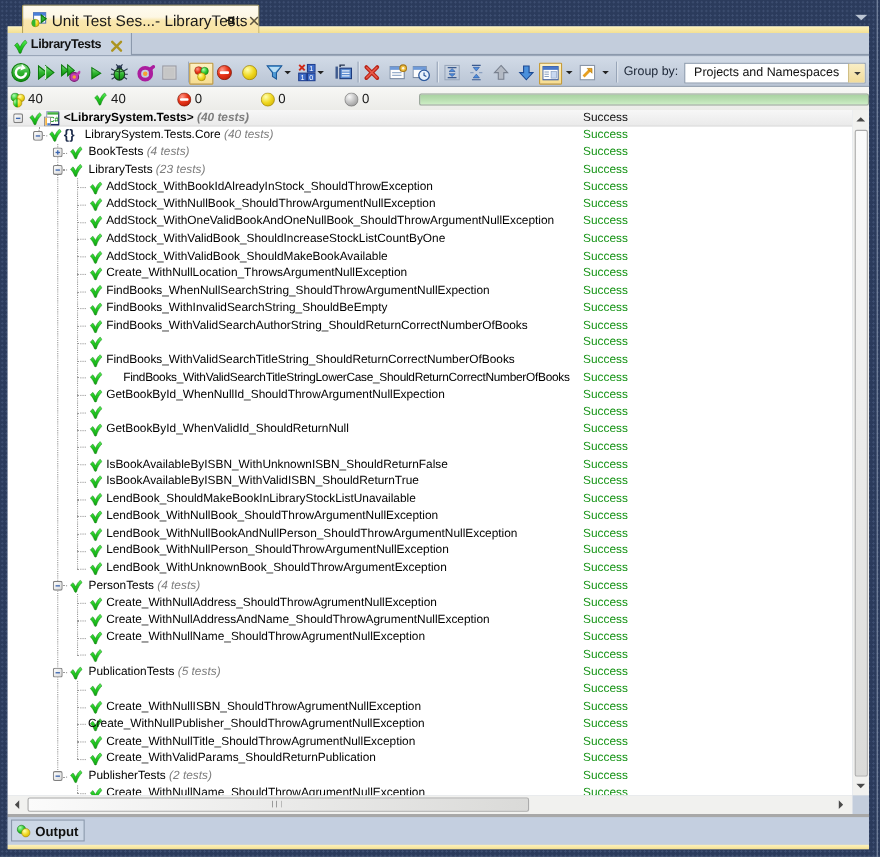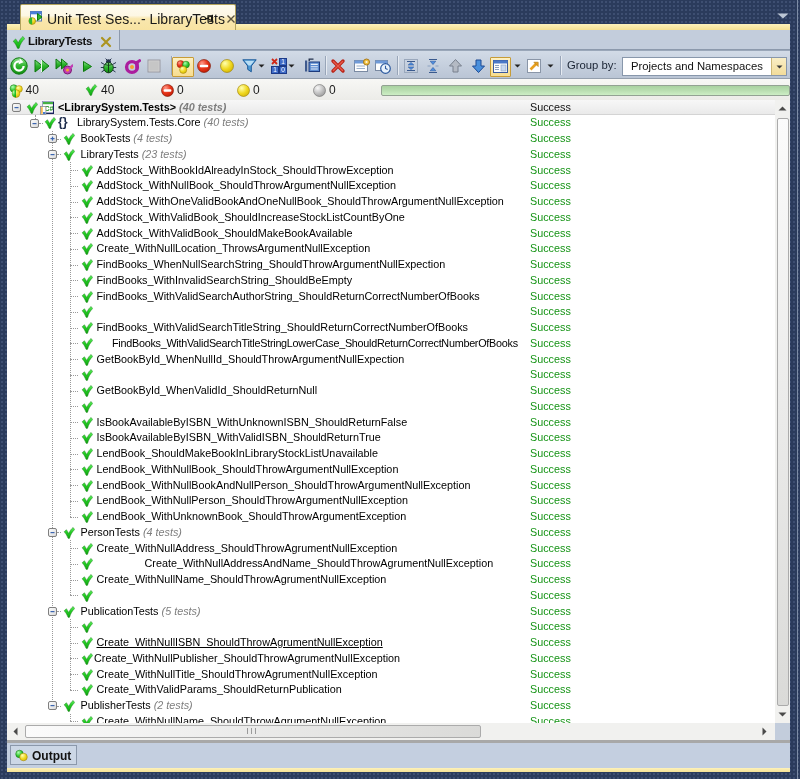--- a/index.html
+++ b/index.html
@@ -666,21 +666,21 @@
           <svg class="ck" style="left:73.5px" width="12" height="12" viewBox="0 0 12 12">
             <use href="#chk"></use>
           </svg>
           <span class="lab" style="left:89.5px;">Create_WithNullAddress_ShouldThrowAgrumentNullException</span>
           <span class="suc" style="left:523px">Success</span>
         </div>
         <div class="row" style="top:456.75px">
           <svg class="ck" style="left:73.5px" width="12" height="12" viewBox="0 0 12 12">
             <use href="#chk"></use>
           </svg>
-          <span class="lab" style="left:89.5px;margin-left:48px;">Create_WithNullAddressAndName_ShouldThrowAgrumentNullException</span>
+          <span class="lab" style="left:89.5px;">Create_WithNullAddressAndName_ShouldThrowAgrumentNullException</span>
           <span class="suc" style="left:523px">Success</span>
         </div>
         <div class="row" style="top:472.5px">
           <svg class="ck" style="left:73.5px" width="12" height="12" viewBox="0 0 12 12">
             <use href="#chk"></use>
           </svg>
           <span class="lab" style="left:89.5px;">Create_WithNullName_ShouldThrowAgrumentNullException</span>
           <span class="suc" style="left:523px">Success</span>
         </div>
         <div class="row" style="top:488.25px">
@@ -705,28 +705,28 @@
         <div class="row" style="top:519.75px">
           <svg class="ck" style="left:73.5px" width="12" height="12" viewBox="0 0 12 12">
             <use href="#chk"></use>
           </svg>
           <span class="suc" style="left:523px">Success</span>
         </div>
         <div class="row" style="top:535.5px">
           <svg class="ck" style="left:73.5px" width="12" height="12" viewBox="0 0 12 12">
             <use href="#chk"></use>
           </svg>
-          <span class="lab" style="left:89.5px;text-decoration:underline;">Create_WithNullISBN_ShouldThrowAgrumentNullException</span>
+          <span class="lab" style="left:89.5px;">Create_WithNullISBN_ShouldThrowAgrumentNullException</span>
           <span class="suc" style="left:523px">Success</span>
         </div>
         <div class="row" style="top:551.25px">
           <svg class="ck" style="left:73.5px" width="12" height="12" viewBox="0 0 12 12">
             <use href="#chk"></use>
           </svg>
-          <span class="lab" style="left:87px;">Create_WithNullPublisher_ShouldThrowAgrumentNullException</span>
+          <span class="lab" style="left:73px;">Create_WithNullPublisher_ShouldThrowAgrumentNullException</span>
           <span class="suc" style="left:523px">Success</span>
         </div>
         <div class="row" style="top:567.0px">
           <svg class="ck" style="left:73.5px" width="12" height="12" viewBox="0 0 12 12">
             <use href="#chk"></use>
           </svg>
           <span class="lab" style="left:89.5px;">Create_WithNullTitle_ShouldThrowAgrumentNullException</span>
           <span class="suc" style="left:523px">Success</span>
         </div>
         <div class="row" style="top:582.75px">

